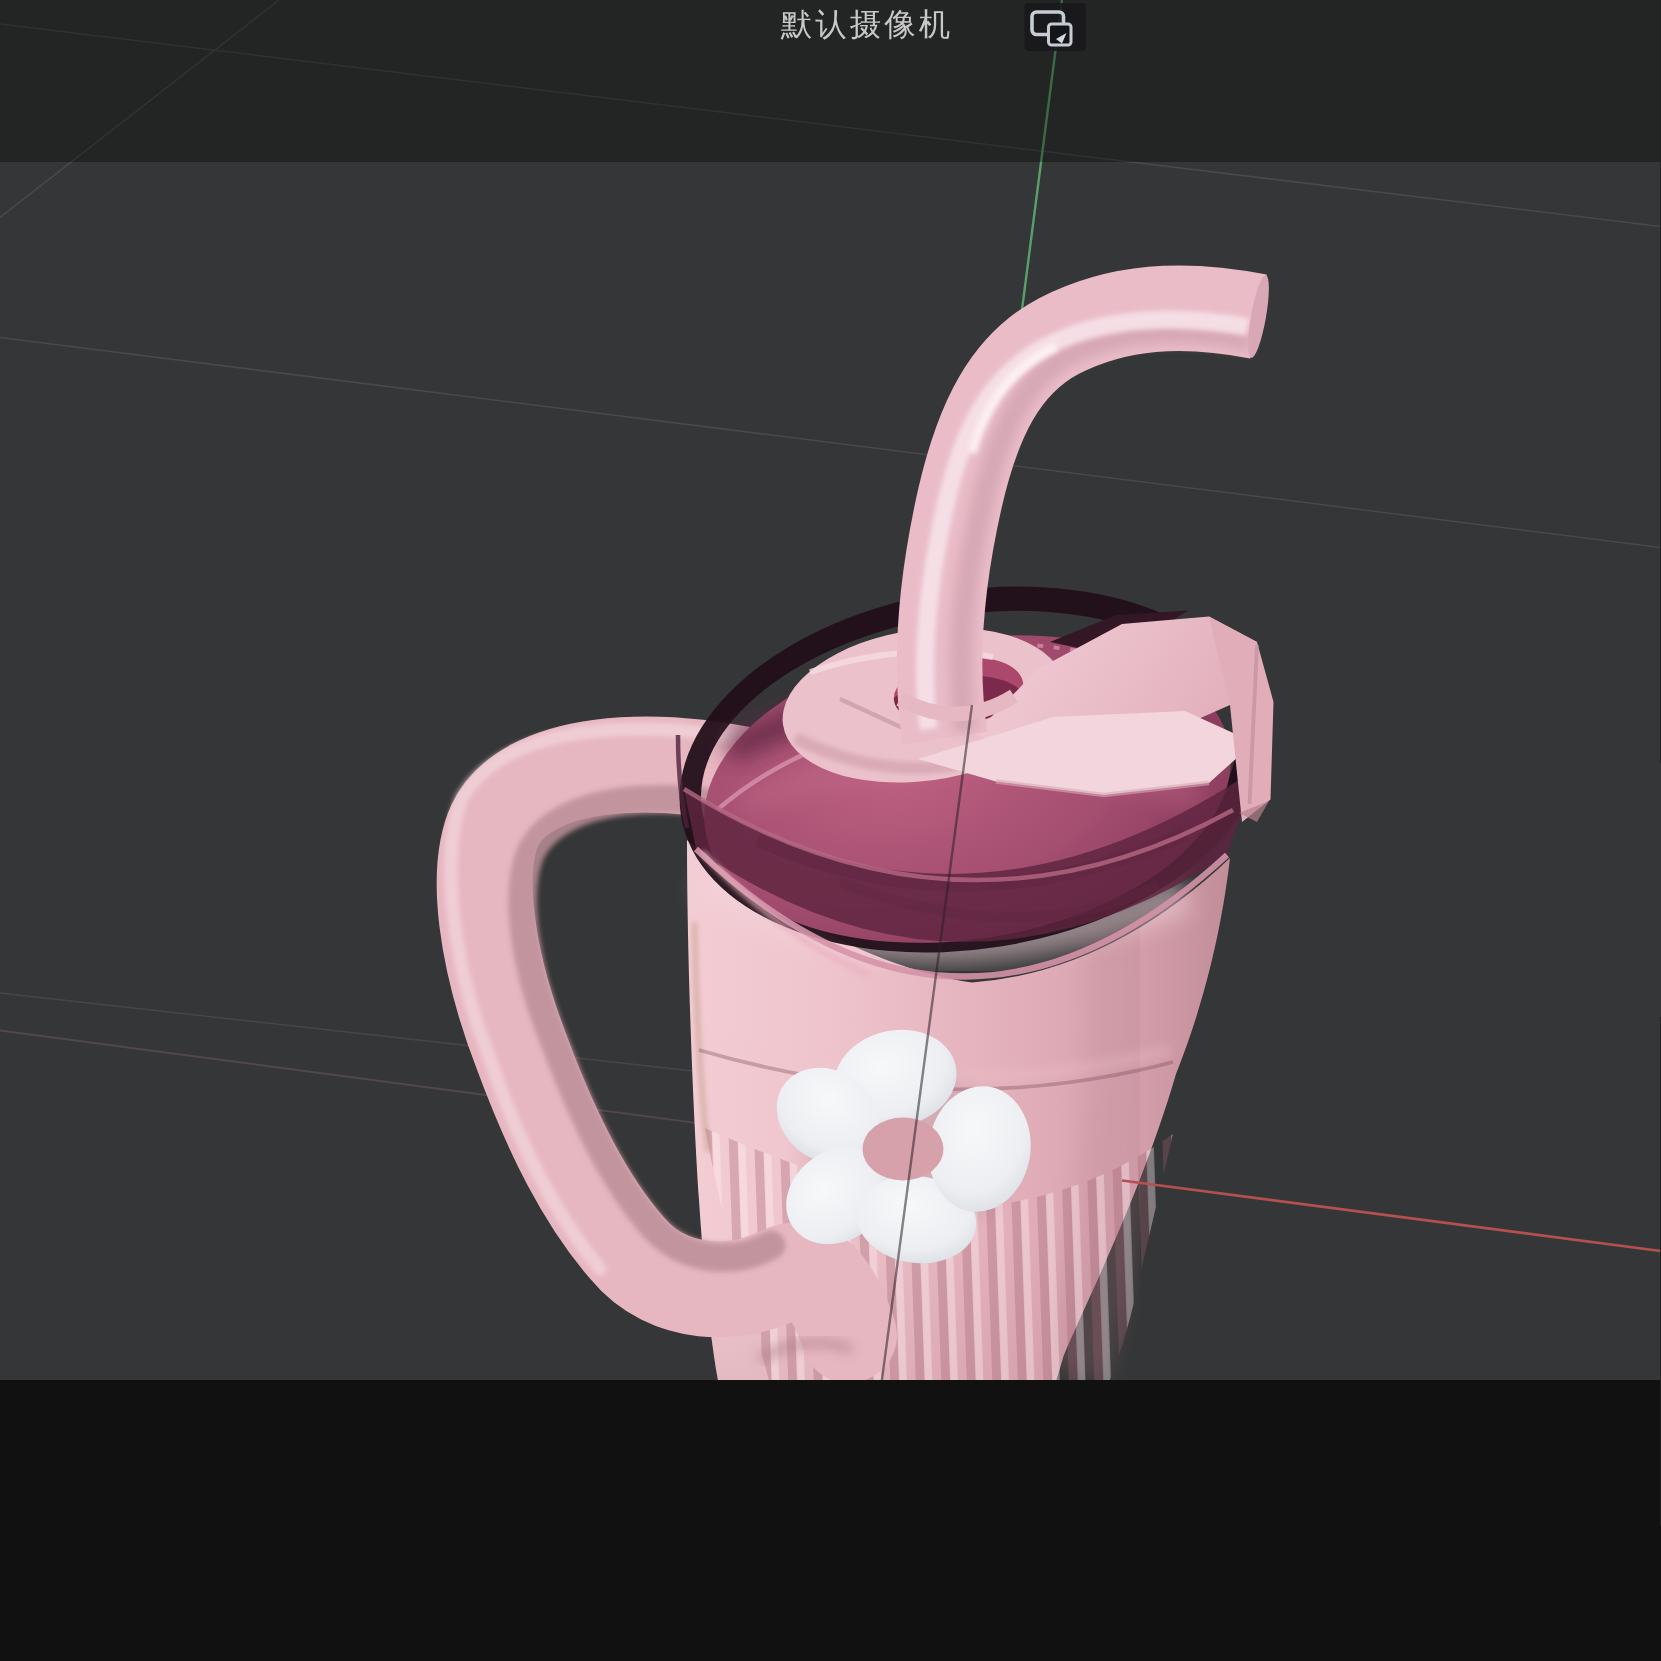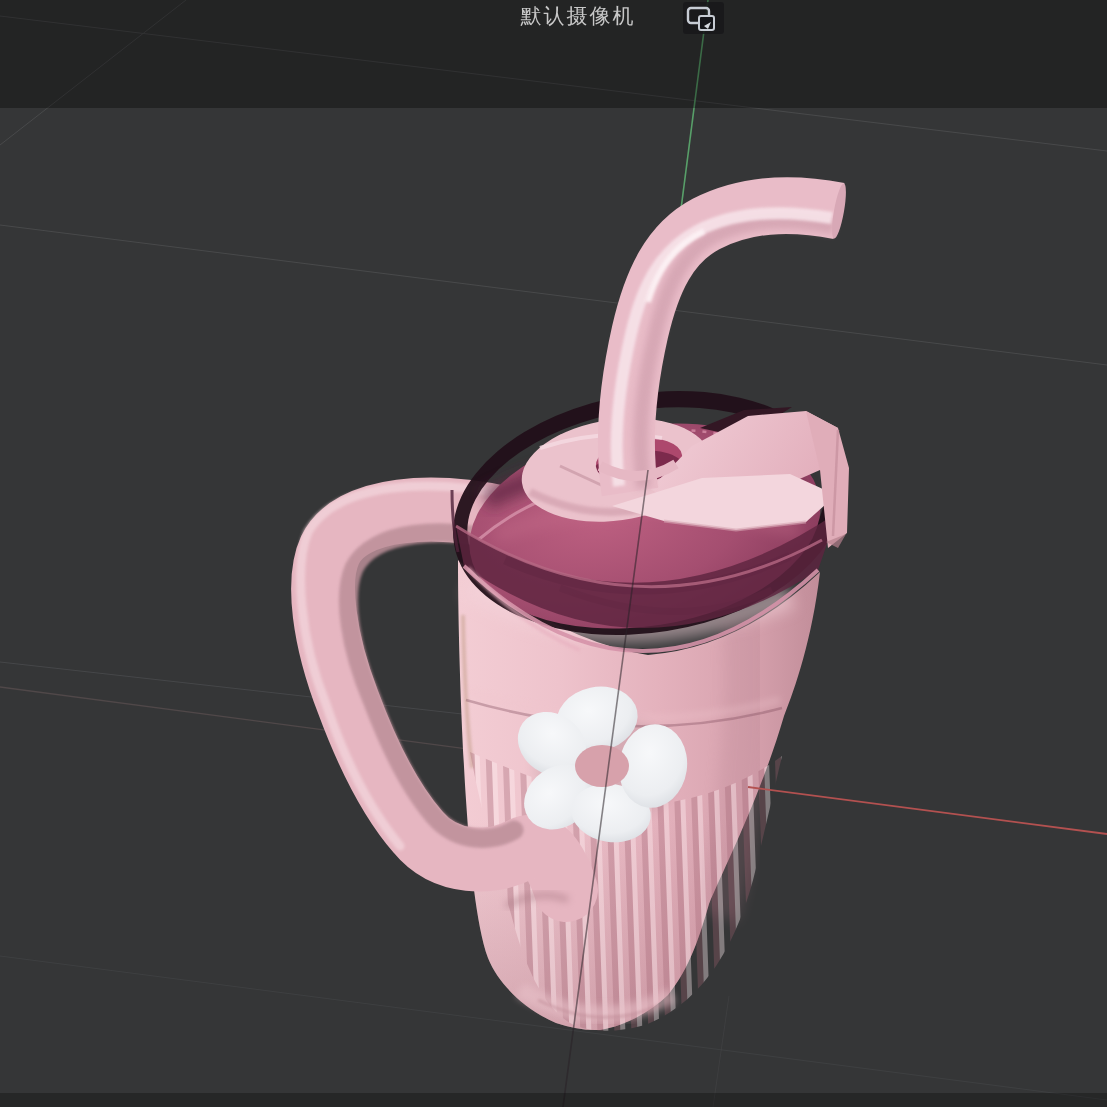--- a/index.html
+++ b/index.html
@@ -1,18 +1,18 @@
 <!DOCTYPE html>
 <html style="--bg-viewport: #353637; --grid-line: #4a4b4d; --label-text: #c8c8c8; --axis-x: #b35150; --axis-y: #5aa56c; --cup-pink: #e6b6c1; --straw-pink: #e9bcc8; --lid-plum: #5e2440; --liquid-magenta: #a44e70; --flower-white: #f4f5f7; --flower-center: #d7a1ab;"><head>
 <meta charset="utf-8">
 <style>
   html,body{margin:0;padding:0;background:#111;}
   .stage{
     position:relative;
-    width:1107px;height:1107px;
+    width:1107px;height:920px;
     overflow:hidden;
     background:var(--bg-viewport,#353637);
     font-family:"DejaVu Sans","Liberation Sans",sans-serif;
   }
   svg{display:block}
   .cam-label{
     fill:var(--label-text,#c8c8c8);
     font-size:21px;
     letter-spacing:2px;
     font-family:"DejaVu Sans","Liberation Sans",sans-serif;

